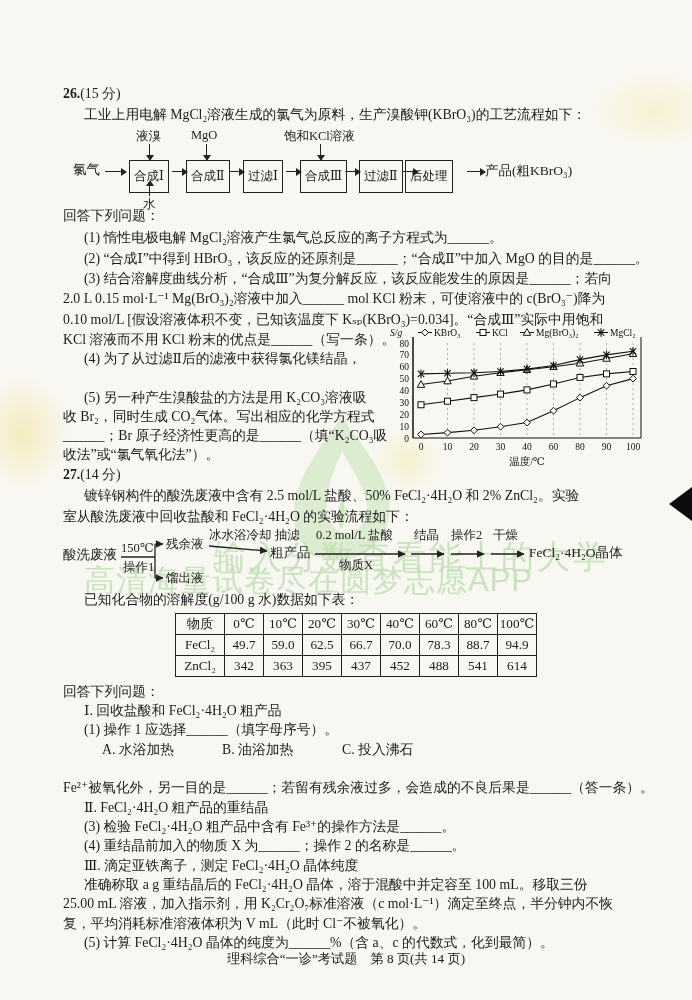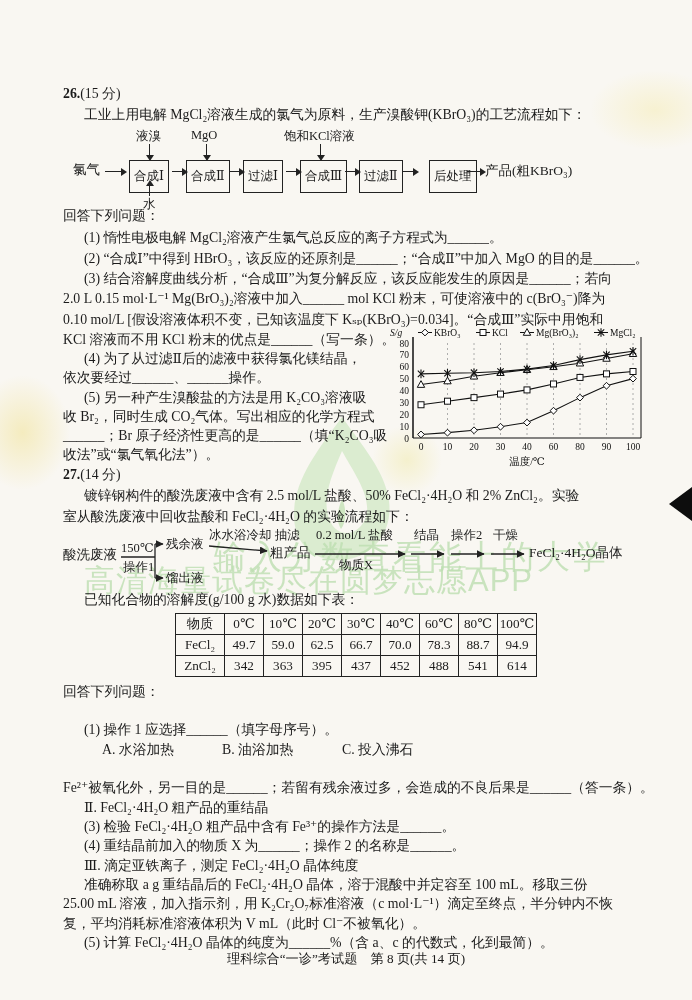--- a/index.html
+++ b/index.html
@@ -60,21 +60,21 @@
     <div class="fbox" style="left:66px;top:34px;">合成Ⅰ</div>
     <div class="ha" style="left:109px;top:45px;width:11px;"></div>
     <div class="fbox" style="left:123px;top:34px;">合成Ⅱ</div>
     <div class="ha" style="left:166px;top:45px;width:11px;"></div>
     <div class="fbox" style="left:180px;top:34px;">过滤Ⅰ</div>
     <div class="ha" style="left:223px;top:45px;width:11px;"></div>
     <div class="fbox" style="left:237px;top:34px;">合成Ⅲ</div>
     <div class="ha" style="left:282px;top:45px;width:11px;"></div>
     <div class="fbox" style="left:296px;top:34px;">过滤Ⅱ</div>
     <div class="ha" style="left:340px;top:45px;width:11px;"></div>
-    <div class="fbox" style="left:366px;top:34px;">后处理</div>
+    <div class="fbox" style="left:342px;top:34px;">后处理</div>
     <div class="ha" style="left:404px;top:45px;width:14px;"></div>
     <div class="flabel" style="left:422px;top:38px;font-size:13.5px;">产品(粗KBrO₃)</div>
 
     <div class="flabel" style="left:73px;top:3px;">液溴</div>
     <div class="va va-down" style="left:86px;top:18px;height:12px;"></div>
     <div class="flabel" style="left:128px;top:2px;">MgO</div>
     <div class="va va-down" style="left:143px;top:18px;height:12px;"></div>
     <div class="flabel" style="left:221px;top:3px;">饱和KCl溶液</div>
     <div class="va va-down" style="left:257px;top:18px;height:12px;"></div>
 
@@ -83,21 +83,20 @@
   </div>
 
   <div class="line" style="left:63px;top:208px;">回答下列问题：</div>
   <div class="line" style="left:84px;top:230px;">(1) 惰性电极电解 MgCl₂溶液产生氯气总反应的离子方程式为______。</div>
   <div class="line" style="left:84px;top:251px;">(2) “合成Ⅰ”中得到 HBrO₃，该反应的还原剂是______；“合成Ⅱ”中加入 MgO 的目的是______。</div>
   <div class="line" style="left:84px;top:271px;">(3) 结合溶解度曲线分析，“合成Ⅲ”为复分解反应，该反应能发生的原因是______；若向</div>
   <div class="line" style="left:63px;top:291px;">2.0 L 0.15 mol·L⁻¹ Mg(BrO₃)₂溶液中加入______ mol KCl 粉末，可使溶液中的 c(BrO₃⁻)降为</div>
   <div class="line" style="left:63px;top:312px;">0.10 mol/L [假设溶液体积不变，已知该温度下 Kₛₚ(KBrO₃)=0.034]。“合成Ⅲ”实际中用饱和</div>
   <div class="line" style="left:63px;top:332px;">KCl 溶液而不用 KCl 粉末的优点是______（写一条）。</div>
   <div class="line" style="left:84px;top:351px;">(4) 为了从过滤Ⅱ后的滤液中获得氯化镁结晶，</div>
-  <div class="line" style="left:63px;top:370px;">依次要经过______、______操作。</div>
   <div class="line" style="left:84px;top:390px;">(5) 另一种产生溴酸盐的方法是用 K₂CO₃溶液吸</div>
   <div class="line" style="left:63px;top:409px;">收 Br₂，同时生成 CO₂气体。写出相应的化学方程式</div>
   <div class="line" style="left:63px;top:428px;">______；Br 原子经济性更高的是______（填“K₂CO₃吸</div>
   <div class="line" style="left:63px;top:447px;">收法”或“氯气氧化法”）。</div>
 
   <svg id="chart-svg" style="position:absolute;left:389px;top:325px;" width="270" height="152" viewBox="0 0 270 152">
       <line x1="58.5" y1="18" x2="58.5" y2="113" stroke="#9a9a9a" stroke-width="0.8" stroke-dasharray="2,3"></line>
       <line x1="85" y1="18" x2="85" y2="113" stroke="#9a9a9a" stroke-width="0.8" stroke-dasharray="2,3"></line>
       <line x1="111.5" y1="18" x2="111.5" y2="113" stroke="#9a9a9a" stroke-width="0.8" stroke-dasharray="2,3"></line>
       <line x1="138" y1="18" x2="138" y2="113" stroke="#9a9a9a" stroke-width="0.8" stroke-dasharray="2,3"></line>
@@ -274,20 +273,21 @@
       <td class="c">437</td>
       <td class="c">452</td>
       <td class="c">488</td>
       <td class="c">541</td>
       <td class="c">614</td>
     </tr>
   </tbody>
     </table>
 
   <div class="line" style="left:63px;top:684px;">回答下列问题：</div>
+  <div class="line" style="left:84px;top:703px;">Ⅰ. 回收盐酸和 FeCl₂·4H₂O 粗产品</div>
   <div class="line" style="left:84px;top:722px;">(1) 操作 1 应选择______（填字母序号）。</div>
   <div class="line" style="left:102px;top:742px;">A. 水浴加热</div>
   <div class="line" style="left:222px;top:742px;">B. 油浴加热</div>
   <div class="line" style="left:342px;top:742px;">C. 投入沸石</div>
   <div class="line" style="left:63px;top:780px;">Fe²⁺被氧化外，另一目的是______；若留有残余液过多，会造成的不良后果是______（答一条）。</div>
   <div class="line" style="left:84px;top:800px;">Ⅱ. FeCl₂·4H₂O 粗产品的重结晶</div>
   <div class="line" style="left:84px;top:819px;">(3) 检验 FeCl₂·4H₂O 粗产品中含有 Fe³⁺的操作方法是______。</div>
   <div class="line" style="left:84px;top:838px;">(4) 重结晶前加入的物质 X 为______；操作 2 的名称是______。</div>
   <div class="line" style="left:84px;top:858px;">Ⅲ. 滴定亚铁离子，测定 FeCl₂·4H₂O 晶体纯度</div>
   <div class="line" style="left:84px;top:877px;">准确称取 a g 重结晶后的 FeCl₂·4H₂O 晶体，溶于混酸中并定容至 100 mL。移取三份</div>

